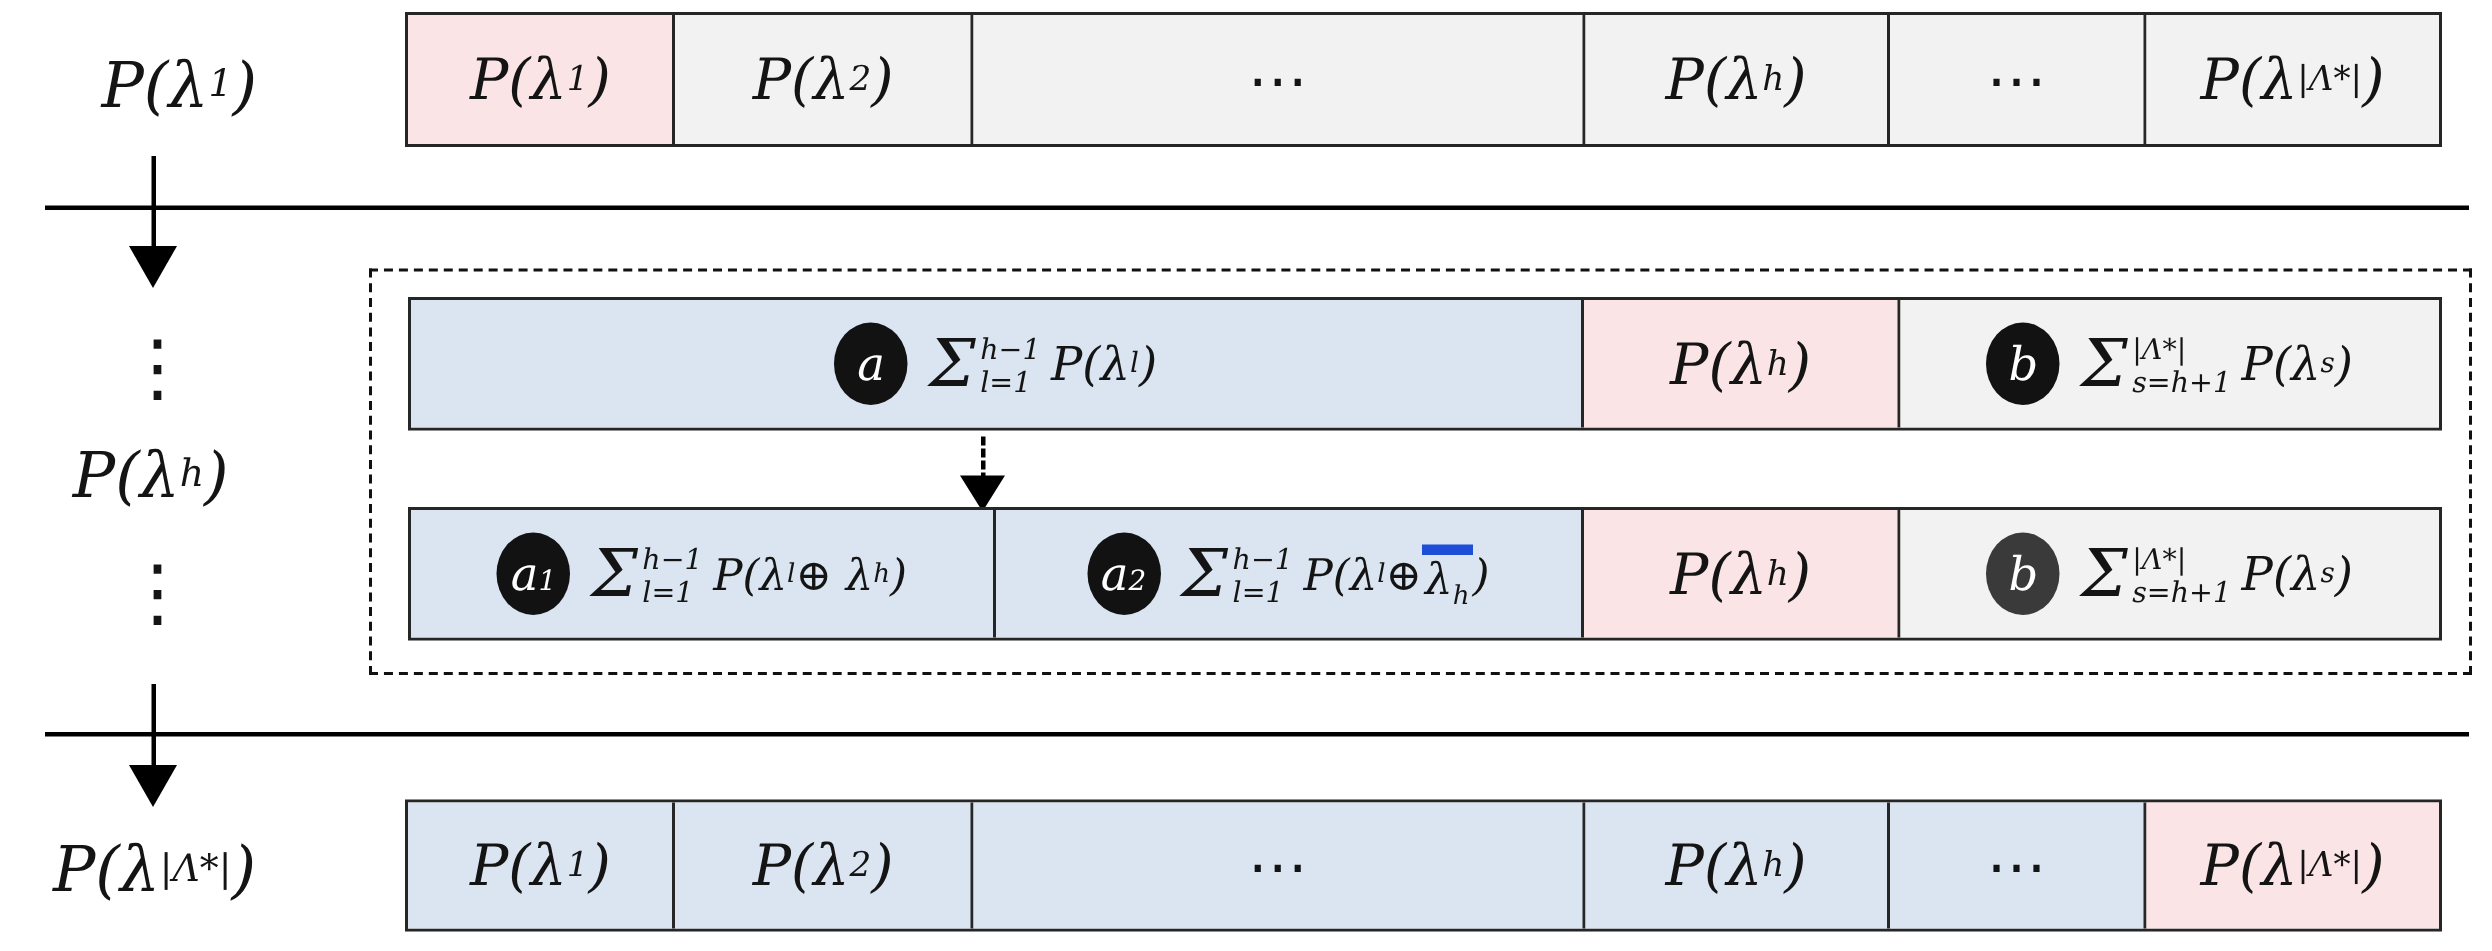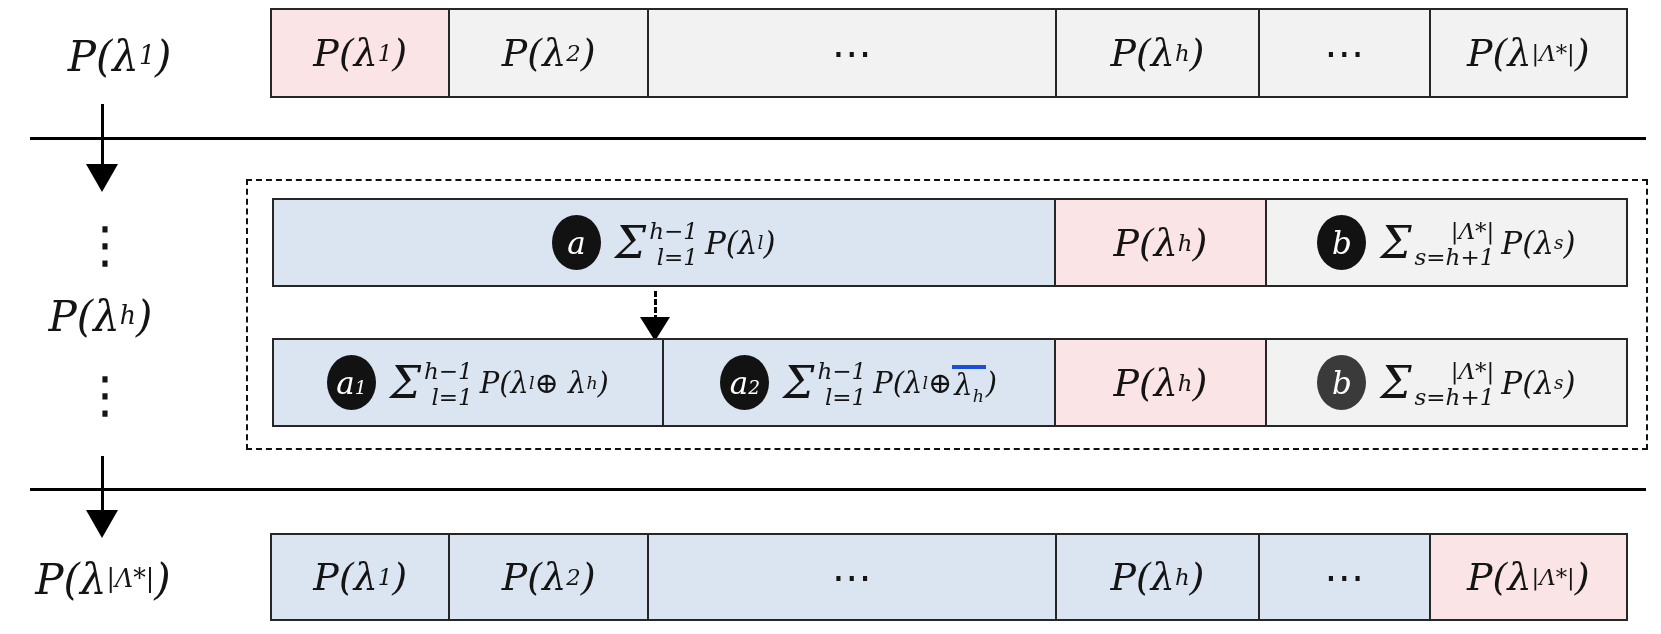--- a/index.html
+++ b/index.html
@@ -32,28 +32,28 @@
   .cell:last-child{border-right:none;}
   .pink{background:#fae4e6;}
   .gray{background:#f2f2f2;}
   .blue{background:#dbe5f2;}
   .dots-cell{font-size:40px;font-style:normal;}
   
   .dashed-box{position:absolute;border:2.5px dashed #111;box-sizing:border-box;background:transparent;}
   
   .formula{display:inline-flex;align-items:center;font-size:31px;}
   .sigma{font-size:44px;line-height:0.9;margin-left:2px;}
-  .lims{display:inline-flex;flex-direction:column;align-items:flex-end;
-        font-size:23px;line-height:1.12;margin:0 7px 0 3px;transform:translateY(2px);font-style:italic;}
+  .lims{display:inline-flex;flex-direction:column;align-items:flex-start;
+        font-size:19px;line-height:1.12;margin:0 7px 0 3px;transform:translateY(2px);font-style:italic;}
   .badge{flex:0 0 auto;display:inline-flex;align-items:center;justify-content:center;
          width:49px;height:55px;border-radius:50%;background:#121212;color:#ffffff;
          font-size:31px;font-style:italic;margin-right:12px;}
   .badge sub{color:#ffffff;transform:translateY(5px);}
   .badge-dark{background:#3a3a3a;}
-  .ovl{display:inline-block;border-top:4px solid #1d4ed8;line-height:1.05;padding:1px 2px 0 2px;}
+  .ovl{display:inline-block;border-top:7px solid #1d4ed8;line-height:1.05;padding:1px 2px 0 2px;}
 </style>
 </head>
 <body>
 
 <div class="canvas">
 
   <div class="side-label math" style="left:22px;top:26px;width:195px;height:60px;">
     <span>P(λ</span>
       <sub>1</sub>
       <span>)</span>

